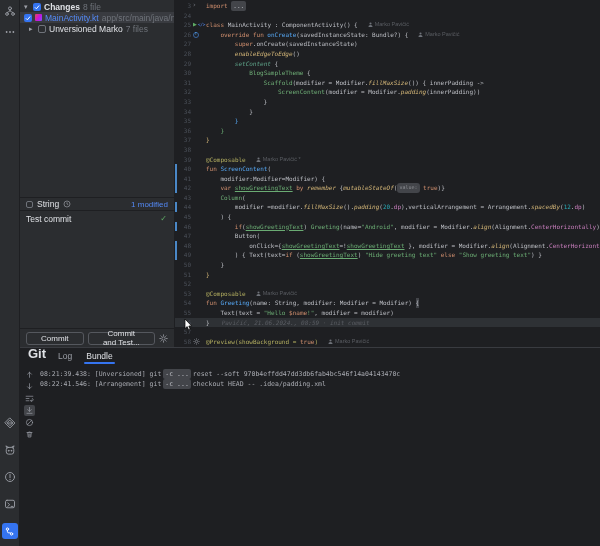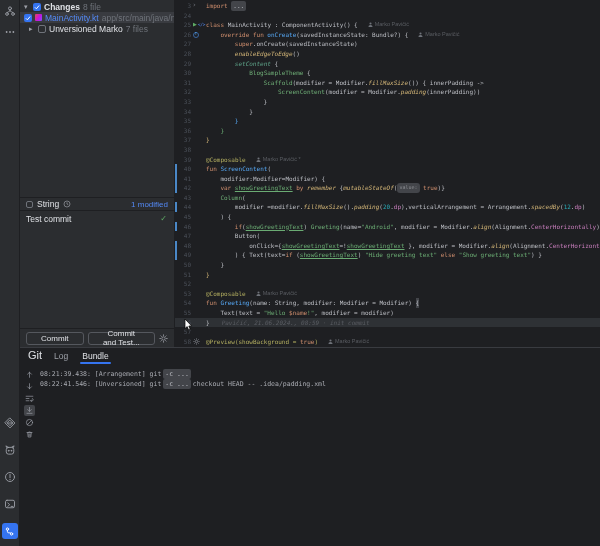--- a/index.html
+++ b/index.html
@@ -58,21 +58,21 @@
 .tk-bhl{background:#43454A}
 .blame{color:#5A5D63;font-style:italic;margin-left:12px}
 .author{color:#5A5D63;font-size:5.5px;font-family:"Liberation Sans",sans-serif;margin-left:10px;display:inline-flex;align-items:center;gap:2px}
 .fold{color:#6F737A;font-size:7px;font-family:"DejaVu Sans",sans-serif}
 .runico{color:#5FAD65;font-size:5px;font-family:"DejaVu Sans",sans-serif}
 .codeico{color:#548AF7;font-size:4.5px;letter-spacing:-.3px}
 .ovrico{color:#56A8F5;border:1px solid #3B66A0;border-radius:50%;width:6px;height:6px;font-size:4.5px;line-height:4.5px;display:inline-flex;align-items:center;justify-content:center;font-family:"DejaVu Sans",sans-serif}
 
 .bottom{height:199px;border-top:1px solid #393B40;background:#1E1F22;display:flex;flex-direction:column}
 .bheader{height:16px;display:flex;align-items:flex-end;gap:10px;padding:0 0 0 8px;flex:none}
-.btitle{font-weight:400;font-size:11px;color:#DFE1E5;padding-bottom:3px}
+.btitle{font-weight:700;font-size:13px;color:#DFE1E5;padding-bottom:3px}
 .btab{font-size:8.5px;color:#9DA0A8;padding:0 2px 3px;position:relative}
 .btab.active{color:#DFE1E5}
 .btab.active::after{content:"";position:absolute;left:0;right:0;bottom:0;height:2px;background:#3574F0;border-radius:1px}
 .bbody{flex:1;display:flex;min-height:0}
 .ctools{width:18px;flex:none;display:flex;flex-direction:column;align-items:center;gap:1px;padding-top:5px}
 .cticon{width:11px;height:11px;display:flex;align-items:center;justify-content:center;border-radius:2px}
 .cticon.sel{background:#43454A}
 .console{flex:1;padding:5px 0 0 2px;font-family:"DejaVu Sans Mono","Liberation Mono",monospace;font-size:6.5px;color:#A9ABB2;line-height:10px}
 .con-line{white-space:pre;display:flex;align-items:center}
 .chip{background:#43454A;border-radius:2px;padding:0 2px;color:#BCBEC4;margin:0 2px}
@@ -290,22 +290,22 @@
                 <path d="M4.2 11.8 11.8 4.2"></path>
               </svg>
             </div>
             <div class="cticon">
               <svg width="9" height="9" viewBox="0 0 16 16" fill="none" stroke="#9DA0A8" stroke-width="1.2" stroke-linecap="round" stroke-linejoin="round">
                 <path d="M3.5 4.5h9M6.5 4.5v-1h3v1M4.8 4.5l.8 8h4.8l.8-8M7 7v3.5M9 7v3.5"></path>
               </svg>
             </div>
           </div>
         <div class="console" id="console">
-            <div class="con-line"><span>08:21:39.438: [Arrangement] git</span><span class="chip">-c ...</span></div>
-            <div class="con-line"><span>08:22:41.546: [Unversioned] git</span><span class="chip">-c ...</span><span>checkout HEAD -- .idea/padding.xml</span></div>
+            <div class="con-line"><span>08:21:39.438: [Unversioned] git</span><span class="chip">-c ...</span><span>reset --soft 970b4effdd47dd3db6fab4bc546f14a04143470c</span></div>
+            <div class="con-line"><span>08:22:41.546: [Arrangement] git</span><span class="chip">-c ...</span><span>checkout HEAD -- .idea/padding.xml</span></div>
           </div>
       </div>
     </div>
   </div>
 
   <div id="cursor">
     <svg width="9" height="12" viewBox="0 0 9 12">
         <path d="M1 0 L1 9.5 L3.2 7.6 L4.6 11 L6.2 10.3 L4.8 7 L7.6 6.9 Z" fill="#fff" stroke="#000" stroke-width=".7"></path>
       </svg>
   </div>

